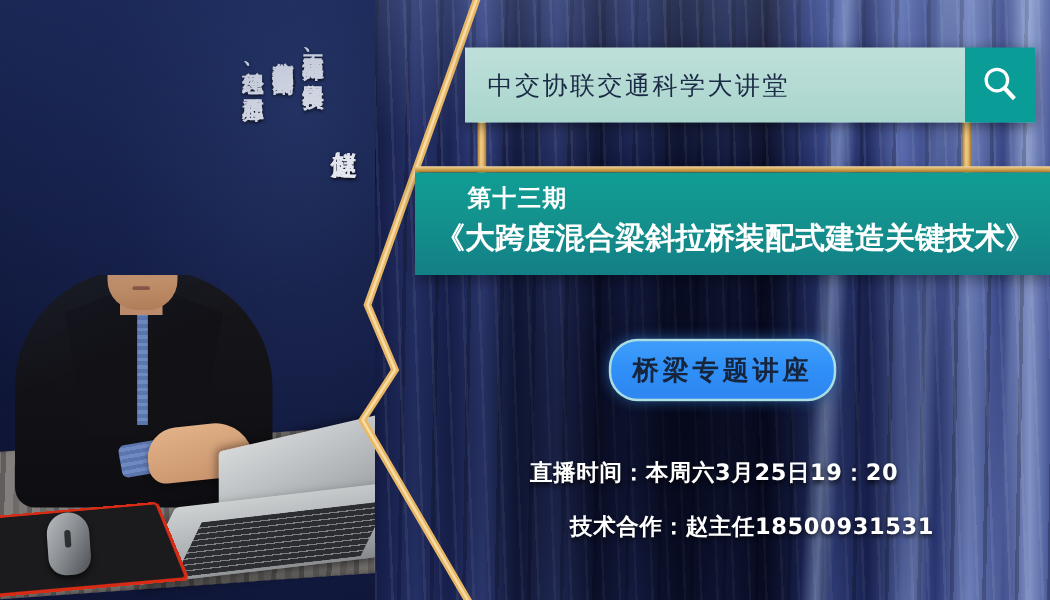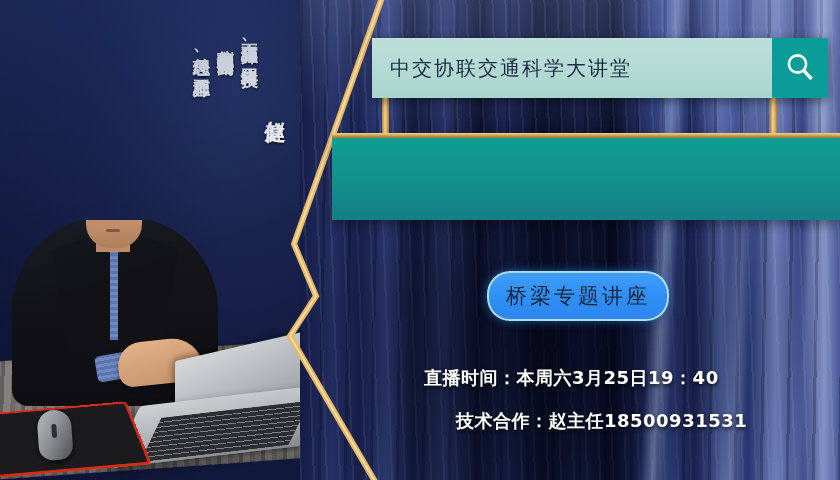--- a/index.html
+++ b/index.html
@@ -266,21 +266,21 @@
   
   .pill{
     position:absolute;left:487px;top:271px;
     width:178px;height:46px;border-radius:23px;
     background:linear-gradient(180deg,#3f9dfb 0%,#2f8ef7 55%,#2f86f0 100%);
     border:2px solid rgba(190,235,225,.85);
     box-shadow:0 0 10px rgba(60,150,255,.55), 0 3px 8px rgba(0,0,0,.4);
     display:flex;align-items:center;justify-content:center;
   }
   .pill span{
-    color:#16243c;font-size:21px;font-weight:400;letter-spacing:3px;
+    color:#16243c;font-size:21px;font-weight:700;letter-spacing:3px;
   }
 
   
   .info{
     position:absolute;left:424px;
     color:#ffffff;font-size:18px;font-weight:700;letter-spacing:.5px;
     text-shadow:0 2px 4px rgba(0,0,0,.8);
     white-space:nowrap;
   }
   .info-1{top:366px;}
@@ -342,22 +342,24 @@
     <div class="searchbox">
       <svg width="34" height="34" viewBox="0 0 34 34">
         <circle cx="14.5" cy="13" r="8.6" fill="none" stroke="#ffffff" stroke-width="2.6"></circle>
         <line x1="20.6" y1="19.4" x2="28.5" y2="28" stroke="#ffffff" stroke-width="3.4" stroke-linecap="butt"></line>
       </svg>
     </div>
   </div>
 
   <div class="goldbar"></div>
   <div class="subtitle-band">
+    <div class="sub-issue">第十三期</div>
+    <div class="sub-main">《大跨度混合梁斜拉桥装配式建造关键技术》</div>
   </div>
 
   <div class="pill">
     <span>桥梁专题讲座</span>
   </div>
 
-  <div class="info info-1">直播时间：本周六3月25日19：40</div>
+  <div class="info info-1">直播时间：本周六3月25日19：20</div>
   <div class="info info-2">技术合作：赵主任18500931531</div>
 
 </div>
 
 </body></html>

